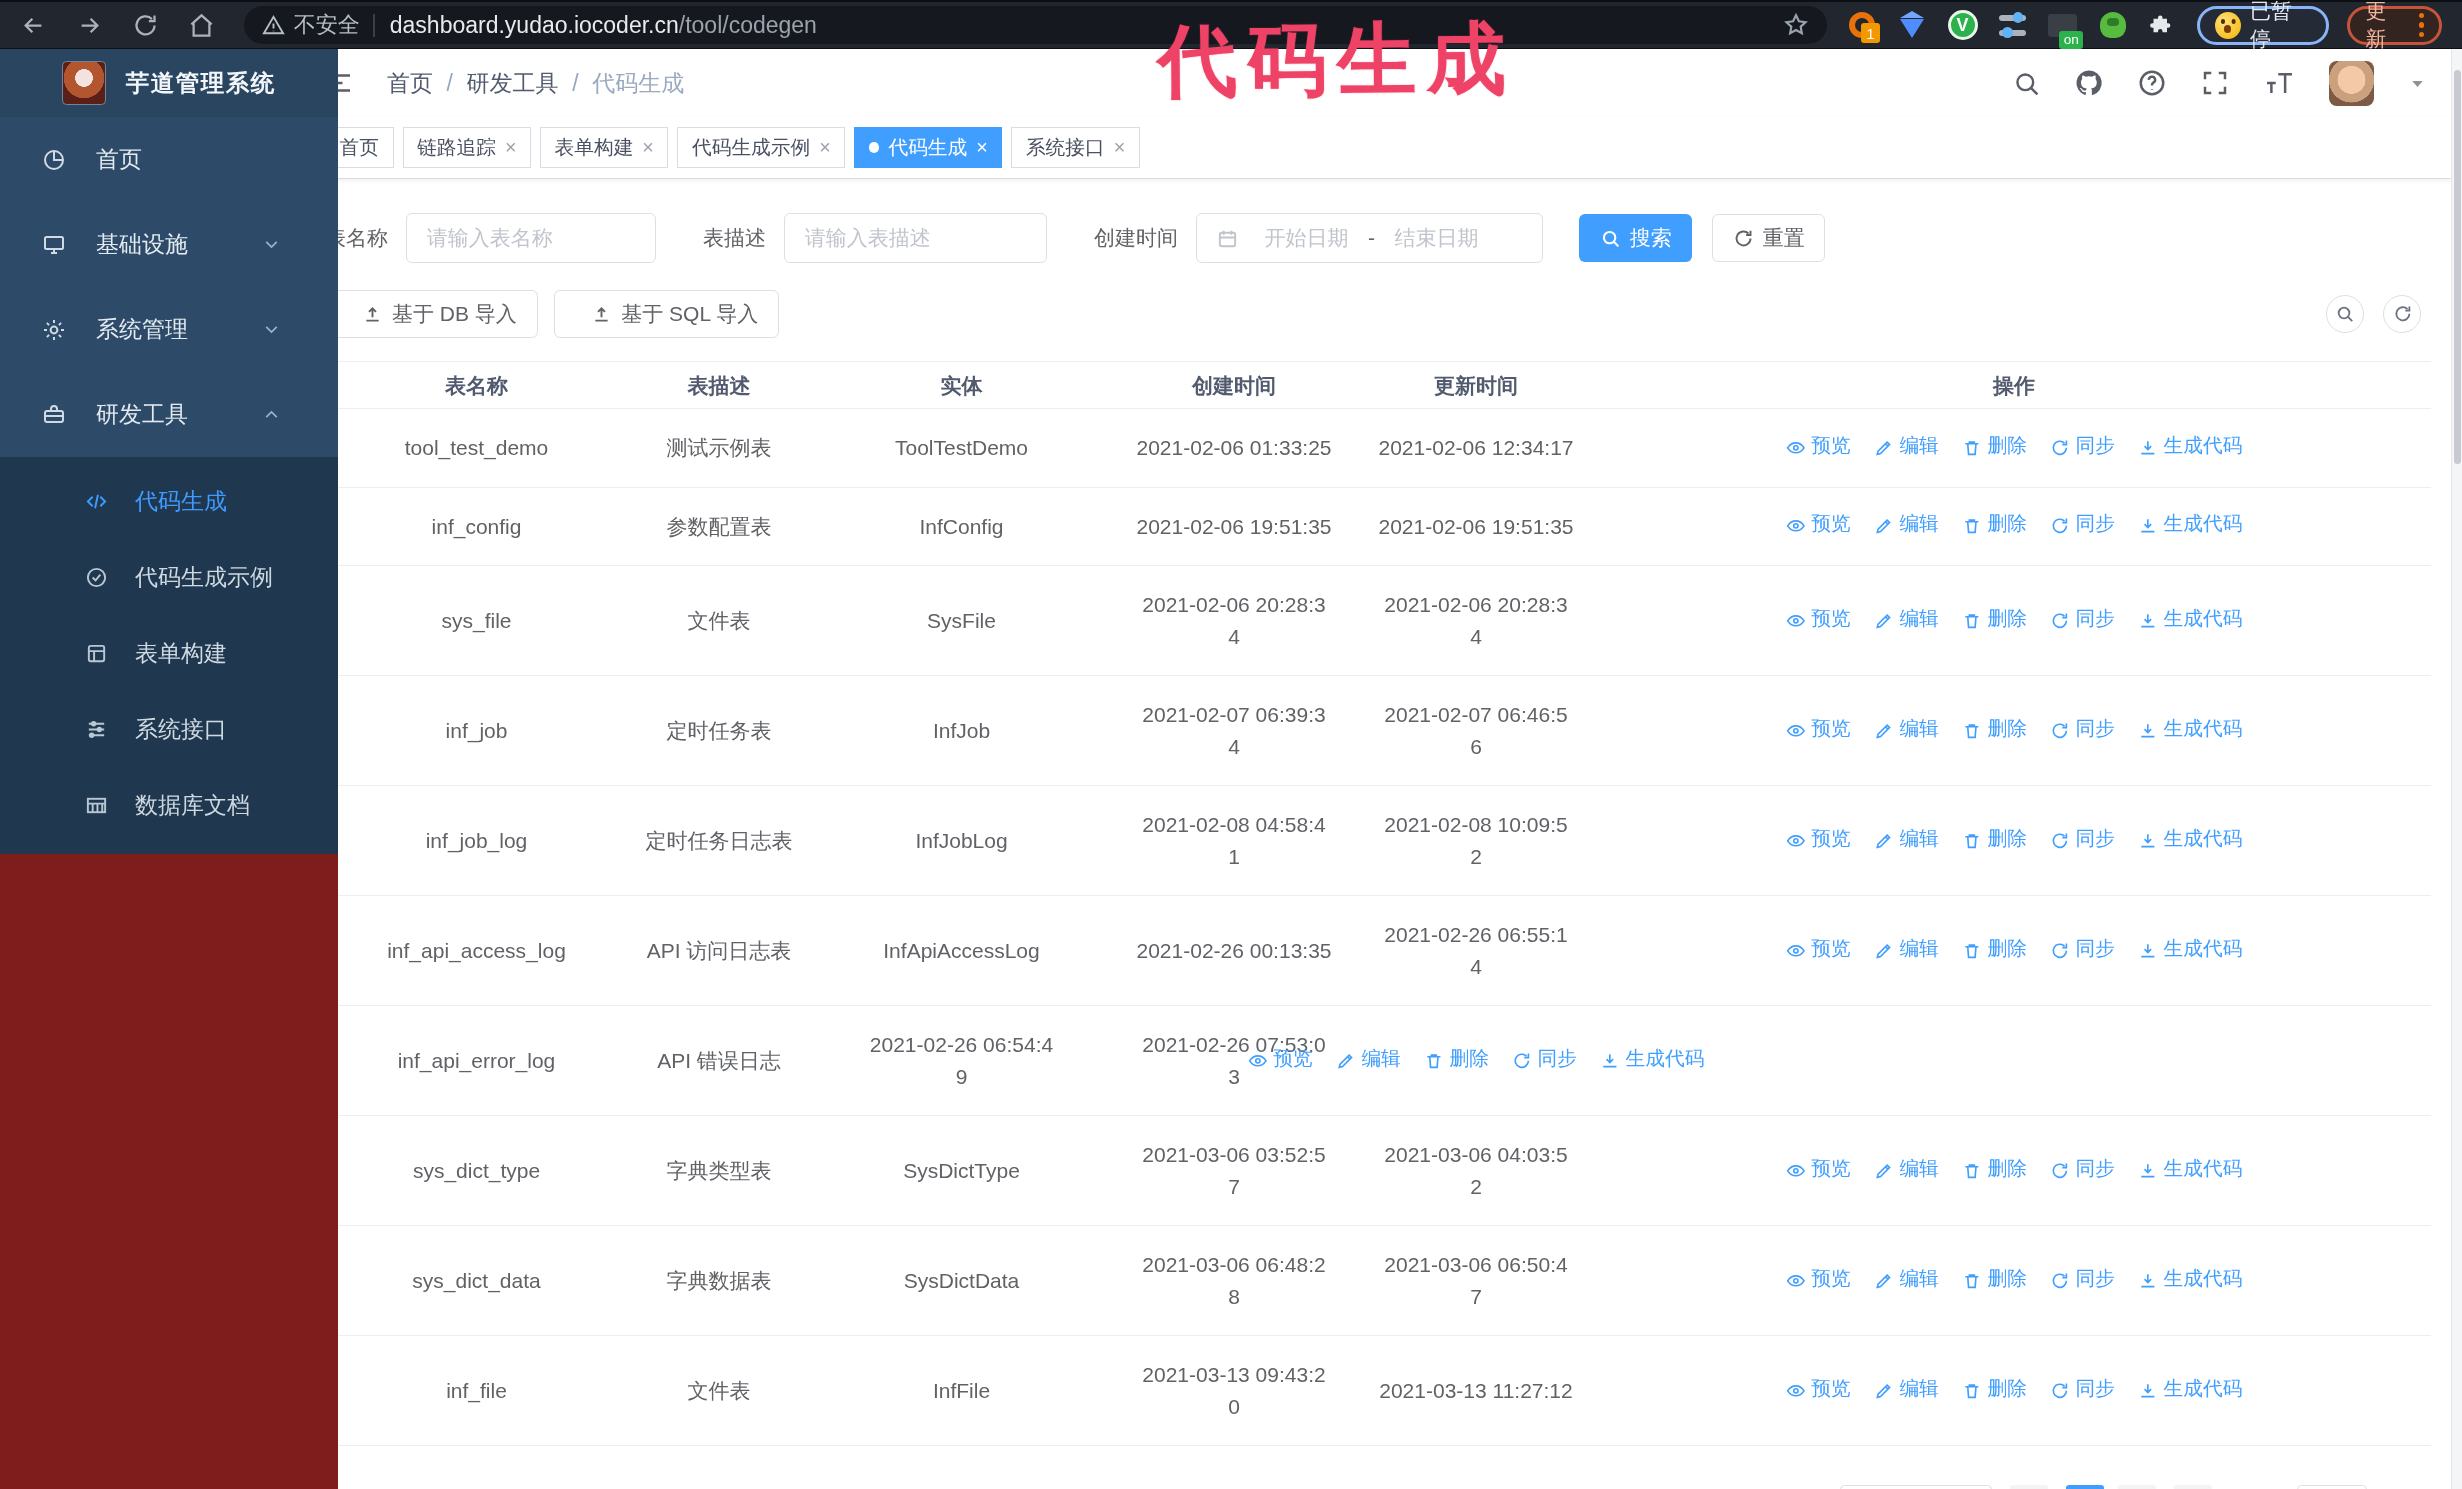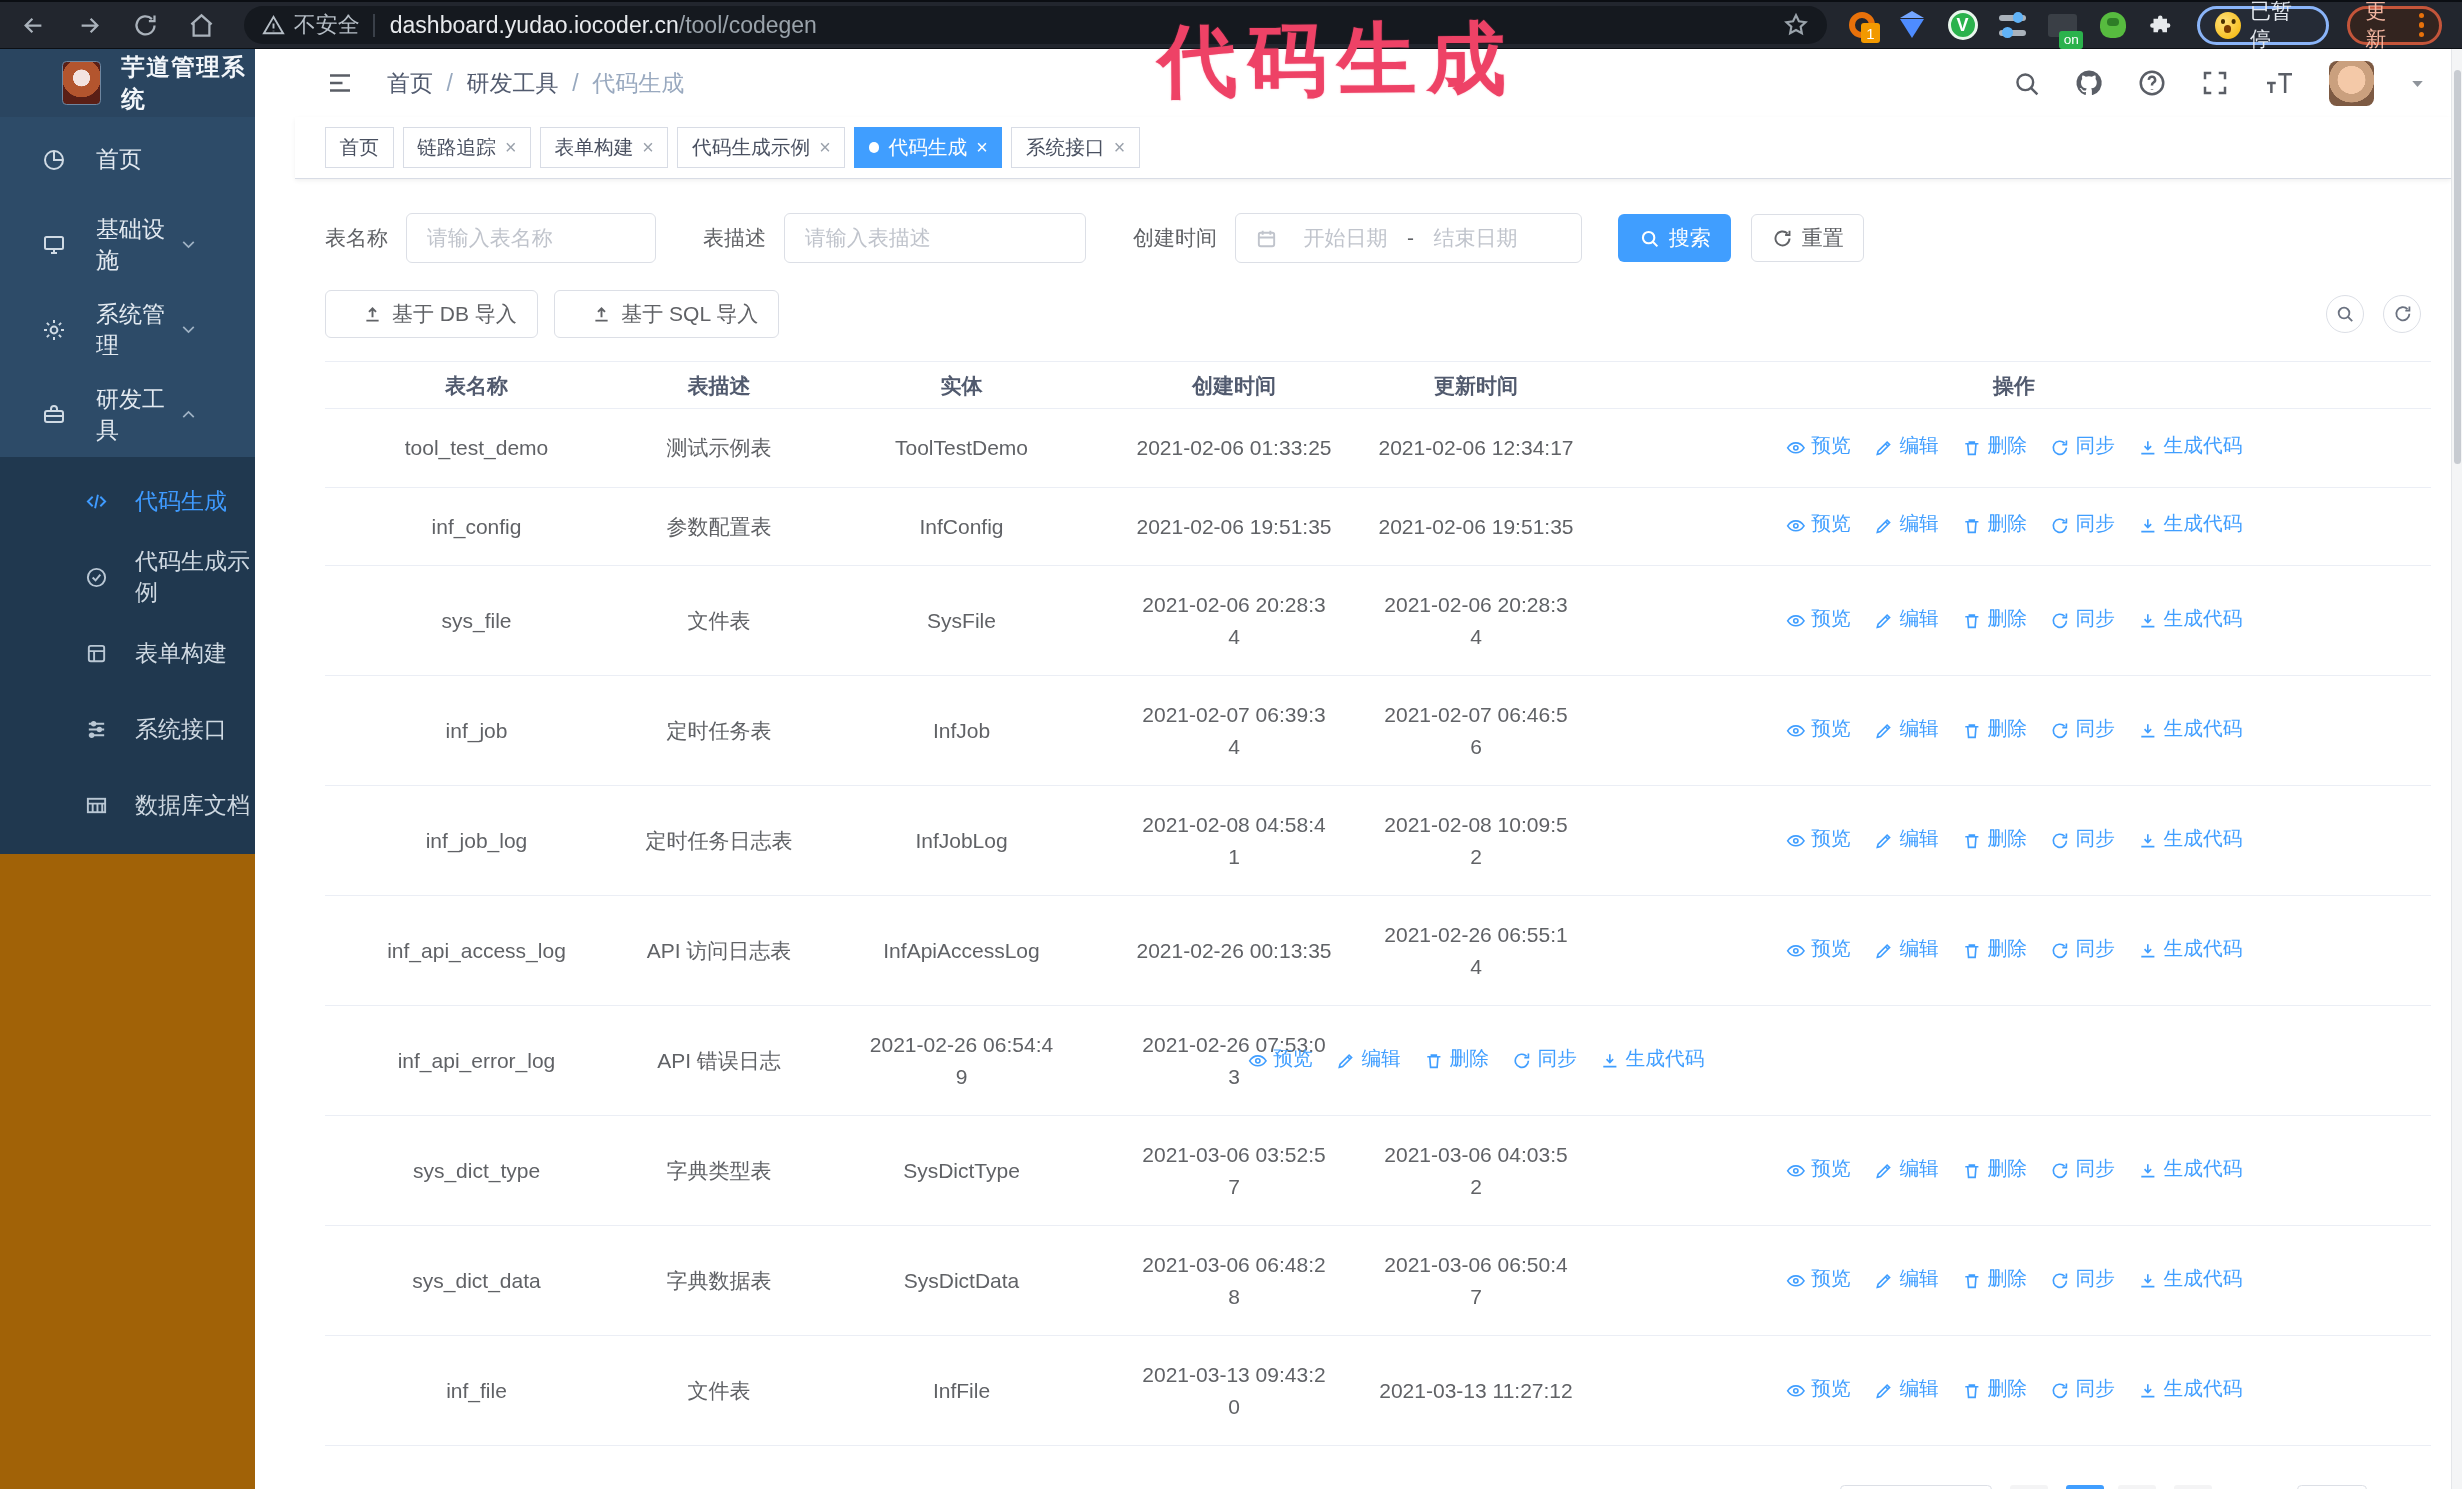--- a/index.html
+++ b/index.html
@@ -40,21 +40,21 @@
   .emoji-face { width:27px; height:27px; border-radius:50%; background:radial-gradient(circle at 35% 35%, #ffe07a, #f4b400); position:relative; }
   .emoji-face::after { content:""; position:absolute; left:6px; top:7.6px; width:4.5px; height:4.5px; border-radius:50%; background:#4a3000; box-shadow:10.6px 0 0 #4a3000, 4.5px 7.6px 0 1.5px #7a3c00; }
   .pill-update { border:3px solid #c4553a; background:#33241f; color:#f2b5a0; gap:13.6px; }
   .dots-kebab { display:flex; flex-direction:column; gap:4.5px; }
   .dots-kebab i { width:5.3px; height:5.3px; border-radius:50%; background:#e8710a; }
 
   
   .annotation { position:absolute; left:1158px; top:7.6px; z-index:60; font-size:79px; font-weight:bold; color:#ee4266; letter-spacing:10.6px; transform:rotate(-0.5deg); text-shadow:0 0 1.5px rgba(238,66,102,.55); pointer-events:none; }
 
   
-  .sidebar { position:absolute; left:0; top:49px; width:255px; bottom:0; background:#a16207; z-index:10; }
+  .sidebar { position:absolute; left:0; top:49px; width:338px; bottom:0; background:#7f1d1d; z-index:10; }
   .sidebar-top { position:absolute; left:0; top:0; width:100%; height:417px; background:#2d4b68; }
   .logo-row { position:relative; height:68px; background:#2a4560; display:flex; align-items:center; padding-left:62px; gap:19.7px; }
   .logo-img { width:44px; height:44px; border-radius:4.5px; background:radial-gradient(circle at 50% 38%, #f3e3e0 0 26%, #b3552e 27% 60%, #5a1f16 61%); border:1.5px solid #6e86a0; }
   .logo-title { color:#f2f6fa; font-size:23.5px; font-weight:bold; letter-spacing:1.5px; }
   .menu { position:relative; }
   .menu-item { height:85px; display:flex; align-items:center; padding:0 26px 0 42px; color:#e3eaf1; font-size:23px; cursor:pointer; }
   .menu-item .icn { color:#cfdae4; margin-right:30px; }
   .mi-label { flex:1; }
   .menu-item .chev { color:#9fb2c4; margin-left:auto; }
   .submenu { background:#20384f; padding:6px 0 10.6px; }
@@ -84,21 +84,21 @@
   .tab.active .dot { display:block; }
   .tab.active .tclose { color:#fff; }
 
   
   .content { position:absolute; left:295px; top:180px; right:10.6px; bottom:0; background:#fff; padding:0 30px; overflow:hidden; }
   .search-row { margin-top:33px; display:flex; align-items:center; }
   .f-label { font-size:21px; color:#606266; margin-right:18px; }
   .f-input { height:50px; border:1.5px solid #dcdfe6; border-radius:6px; font-size:21px; color:#606266; padding:0 19.7px; outline:none; }
   .f-input::placeholder { color:#c0c4cc; }
   .in-name { width:250px; margin-right:47px; }
-  .in-desc { width:302px; margin-right:47px; }
+  .in-desc { width:263px; margin-right:47px; }
   .date-box { width:347px; height:50px; border:1.5px solid #dcdfe6; border-radius:6px; display:flex; align-items:center; padding:0 19px; margin-right:36px; }
   .date-box .icn { color:#c0c4cc; margin-right:10.6px; }
   .date-in { border:none; outline:none; width:114px; font-size:21px; color:#606266; text-align:center; background:transparent; }
   .date-in::placeholder { color:#c0c4cc; }
   .date-sep { color:#606266; font-size:21px; margin:0 4.5px; }
   .btn { height:48px; border-radius:6px; font-size:21px; display:inline-flex; align-items:center; justify-content:center; gap:9px; cursor:pointer; border:1.5px solid transparent; }
   .btn-primary { background:#409eff; color:#fff; padding:0 19.7px; }
   .btn-plain { background:#fff; color:#606266; border-color:#dcdfe6; padding:0 19.7px; }
   .btn-reset { margin-left:19.7px; }
   .toolbar-row { margin-top:27px; display:flex; align-items:center; }

